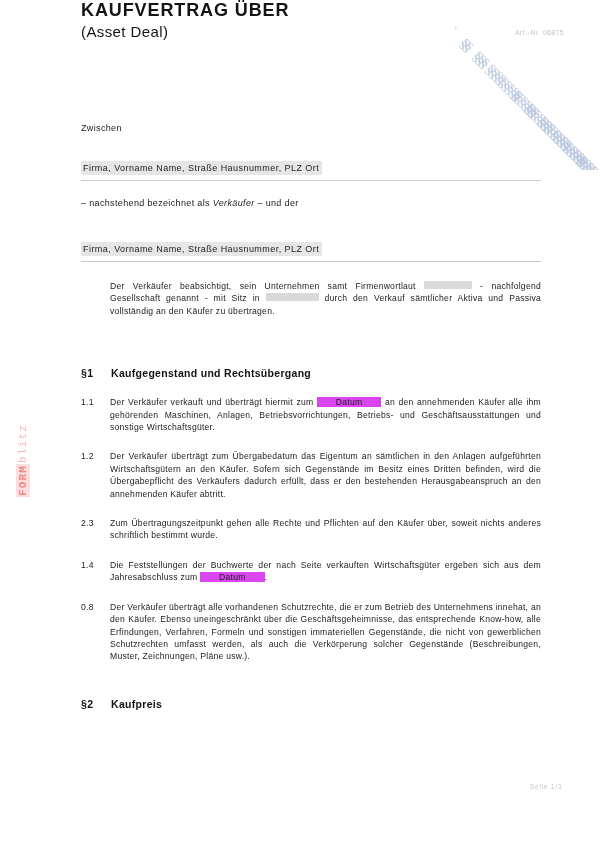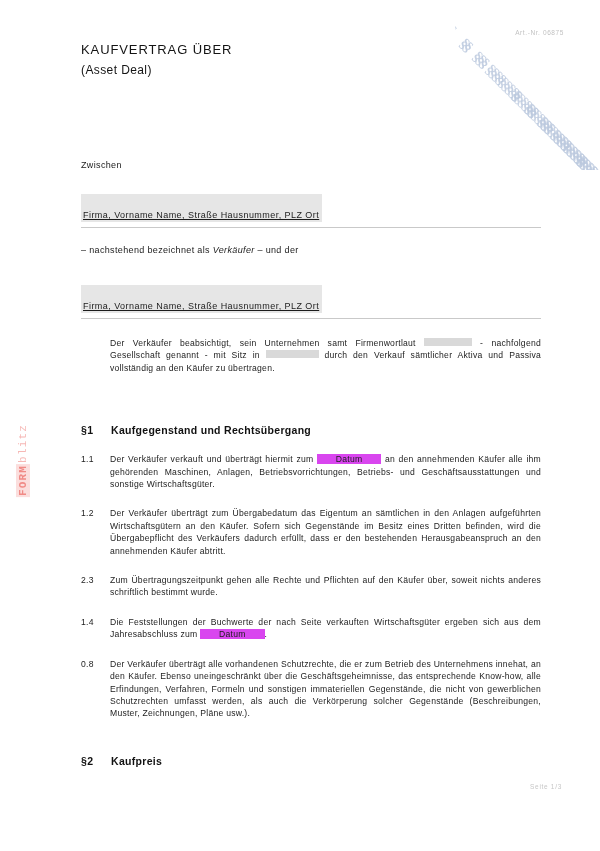--- a/index.html
+++ b/index.html
@@ -85,30 +85,29 @@
   
   .content {
     position: absolute;
     left: 81px;
     top: 0;
     width: 460px;
   }
 
   
   .doc-title {
-    margin-top: 40px;
-    font-size: 13px;
-    font-weight: normal;
+    font-size: 18px;
+    font-weight: bold;
     letter-spacing: 0.9px;
     line-height: 20px;
     color: #141414;
   }
   .doc-subtitle {
     margin-top: 3px;
-    font-size: 12px;
+    font-size: 15px;
     font-weight: normal;
     letter-spacing: 0.4px;
     color: #141414;
   }
 
   
   .lead {
     font-size: 9px;
     color: #1c1c1c;
     letter-spacing: 0.35px;
@@ -118,22 +117,21 @@
   .party-line {
     margin-top: 24px;
     position: relative;
   }
   .party-value {
     display: inline-block;
     font-size: 9px;
     letter-spacing: 0.45px;
     color: #1c1c1c;
     background: #e6e6e6;
-    padding: 16px 3px 2px 2px;
-    text-decoration: underline;
+    padding: 2px 3px 2px 2px;
   }
   .party-rule {
     margin-top: 5px;
     height: 1px;
     background: #c9c9c9;
     width: 100%;
   }
   .party-note {
     margin-top: 17px;
     font-size: 9px;

